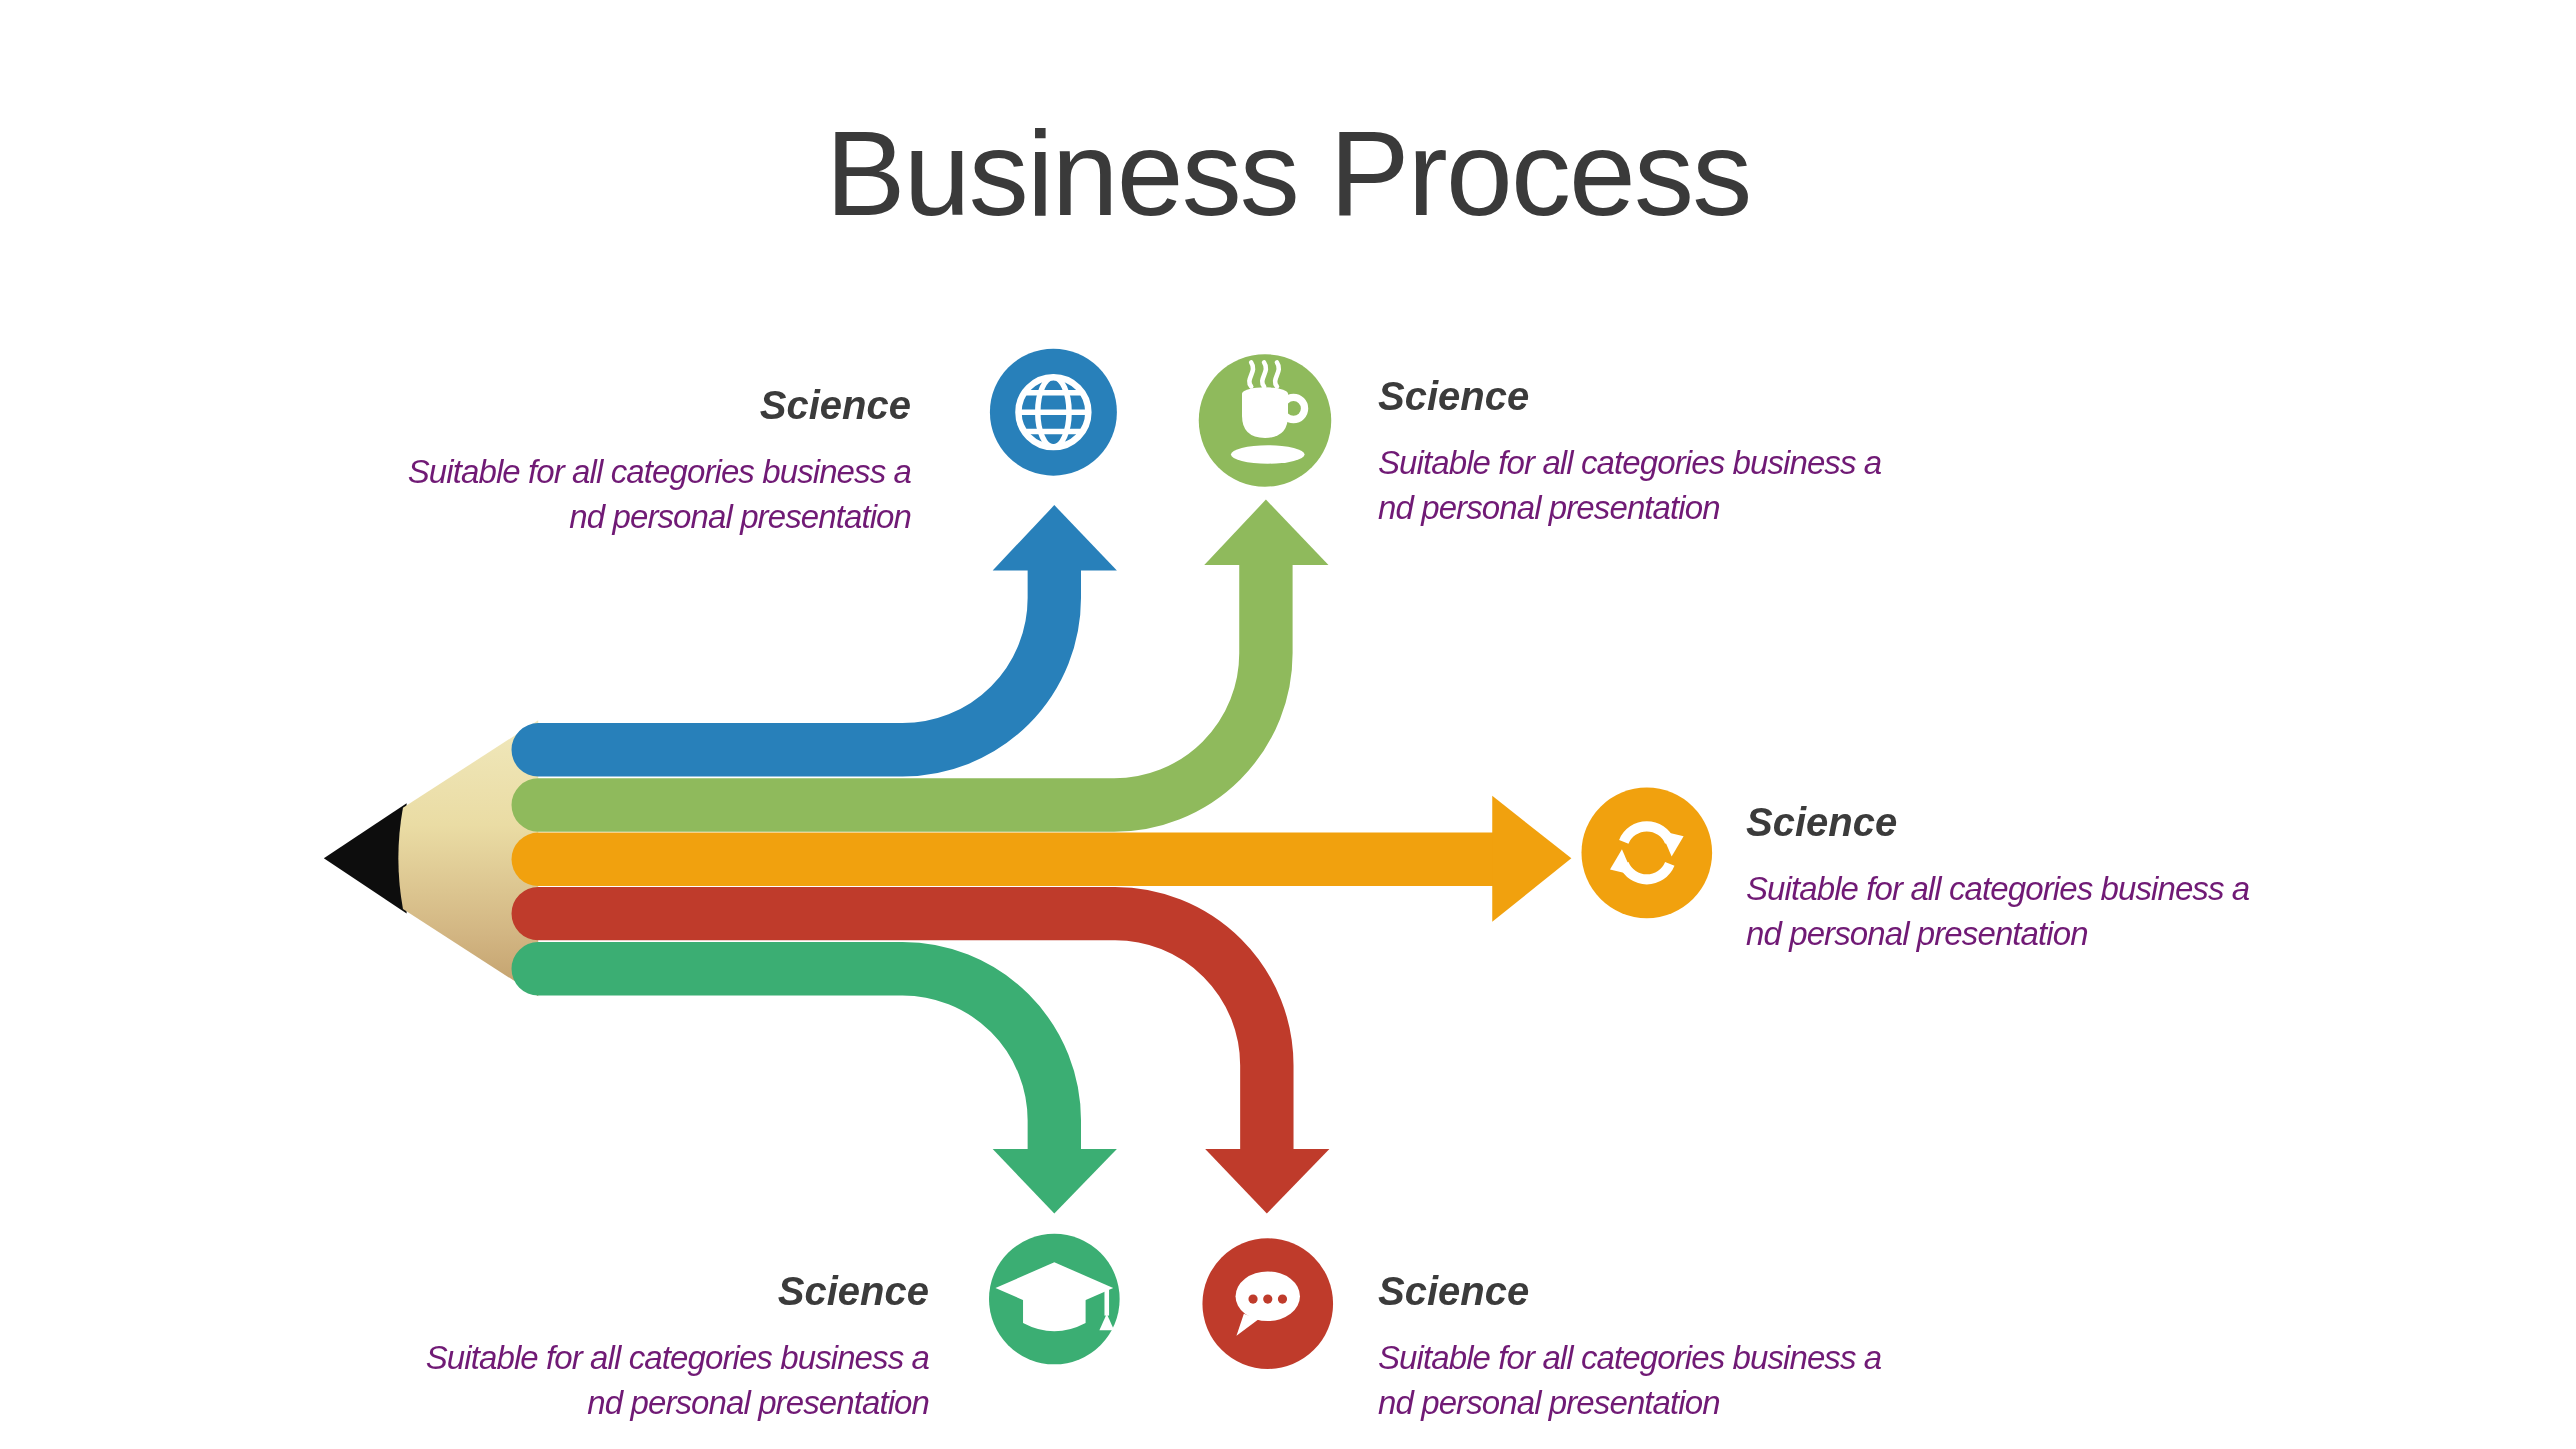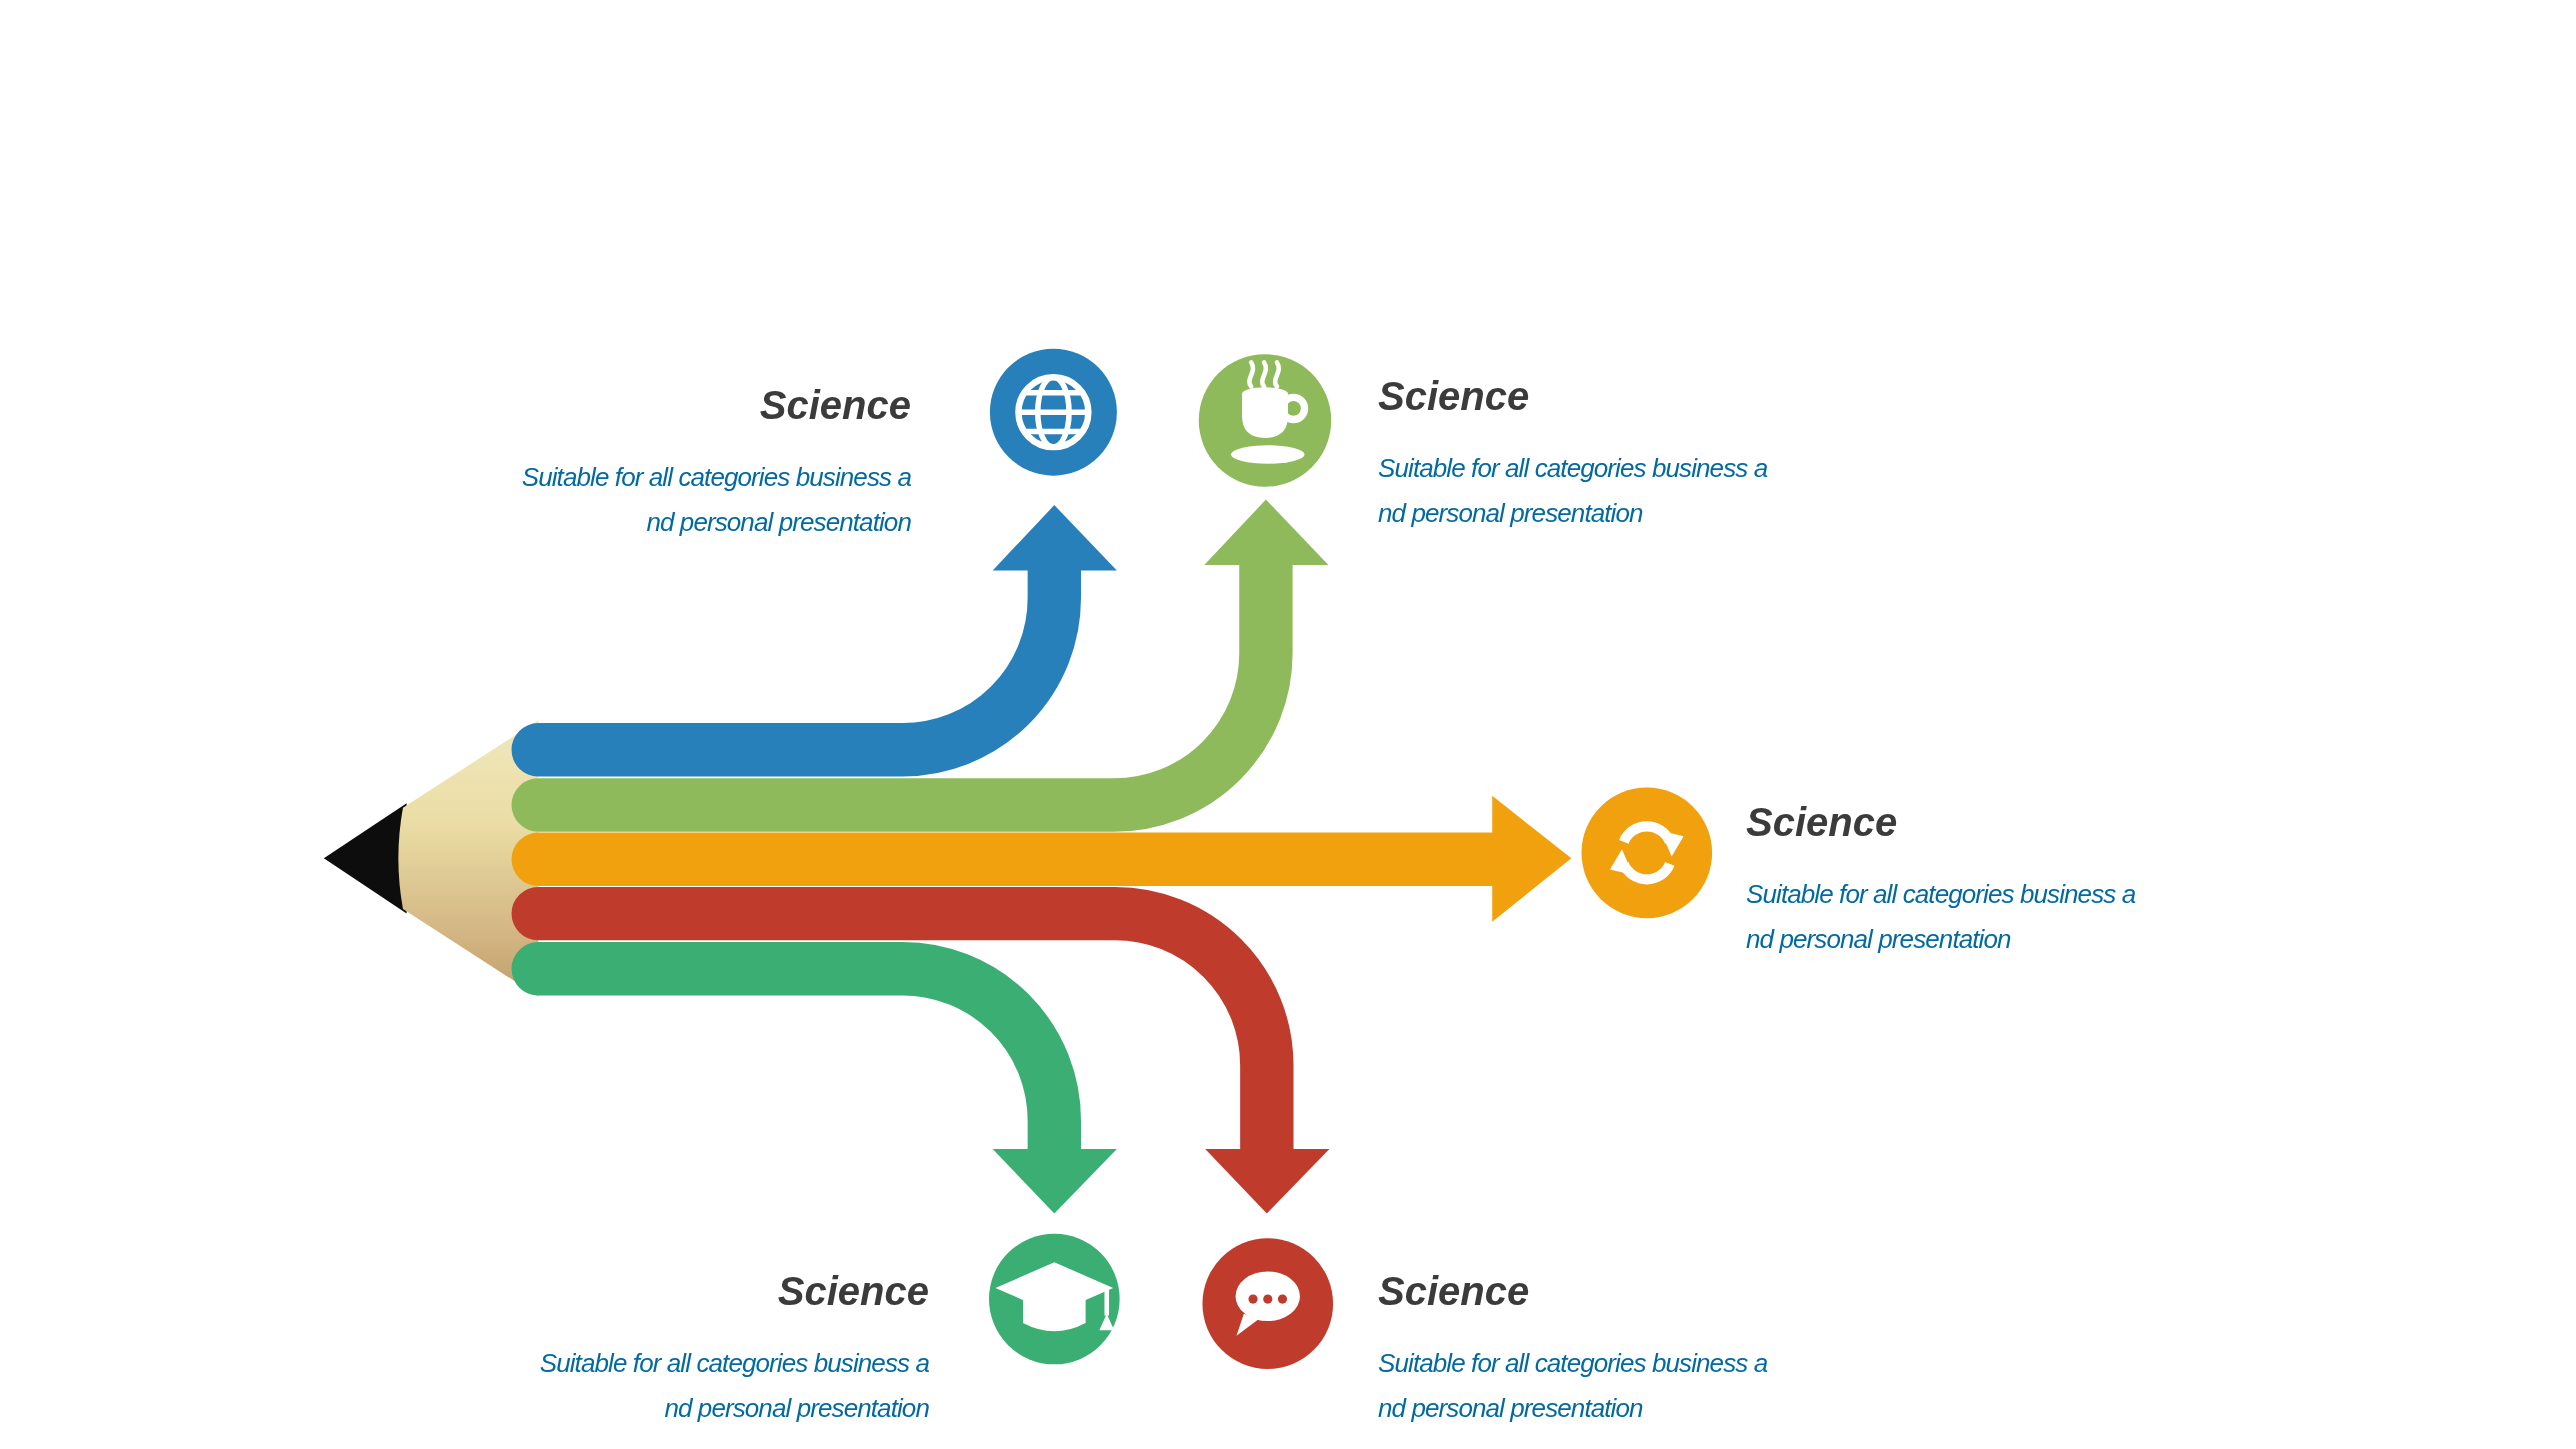--- a/index.html
+++ b/index.html
@@ -7,32 +7,33 @@
     position:relative;width:2576px;height:1449px;background:#ffffff;overflow:hidden;
     font-family:"Liberation Sans",sans-serif;
   }
   .title{
     position:absolute;top:109px;left:0;right:0;text-align:center;
     font-size:120px;line-height:129px;font-weight:300;color:#3a3a3a;letter-spacing:-1.8px;
   }
   .diagram-svg{position:absolute;left:0;top:0;width:2576px;height:1449px;}
   .label{position:absolute;font-style:italic;}
   .label .heading{font-size:40px;line-height:46px;font-weight:bold;color:#3b3b3b;}
-  .label .desc{margin-top:27px;font-size:26px;line-height:45px;color:#0369a1;letter-spacing:-0.9px;}
+  .label .desc{margin-top:21px;font-size:33px;line-height:45px;color:#701a75;letter-spacing:-0.9px;}
   .l-topleft{top:382px;right:1665px;width:754px;text-align:right;}
   .l-topright{top:373px;left:1378px;width:754px;text-align:left;}
   .l-right{top:799px;left:1746px;width:754px;text-align:left;}
   .l-bottomleft{top:1268px;right:1647px;width:754px;text-align:right;}
   .l-bottomright{top:1268px;left:1378px;width:754px;text-align:left;}
 </style>
 </head>
 <body>
 
 <div class="stage">
 
+  <div class="title">Business Process</div>
 
   <svg class="diagram-svg" viewBox="0 0 2800 1575">
     <defs>
       <linearGradient id="woodGrad" x1="0" y1="0" x2="0" y2="1">
         <stop offset="0" stop-color="#F0E8BC"></stop>
         <stop offset="0.38" stop-color="#EADCA4"></stop>
         <stop offset="0.78" stop-color="#D2B582"></stop>
         <stop offset="1" stop-color="#C19F6B"></stop>
       </linearGradient>
     </defs>

